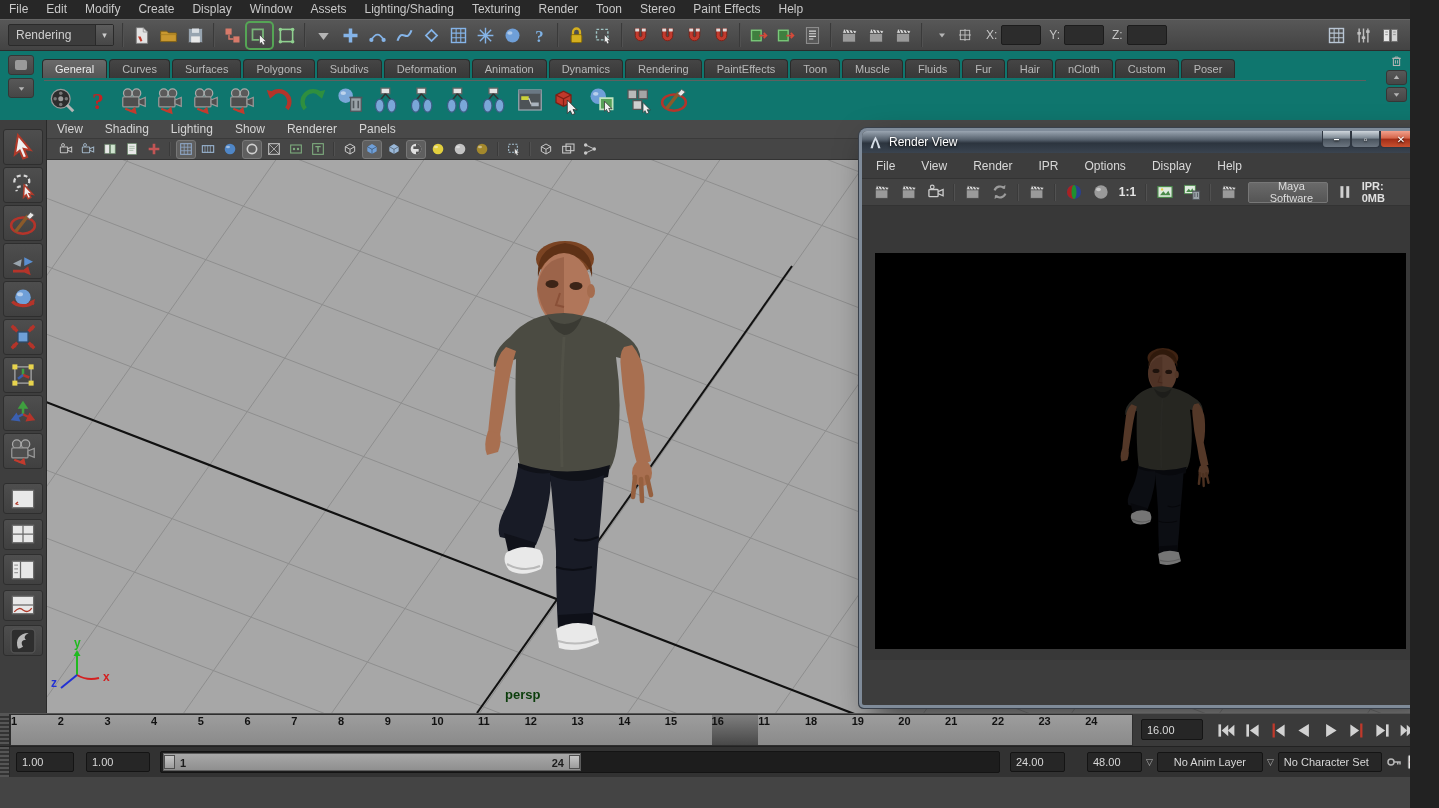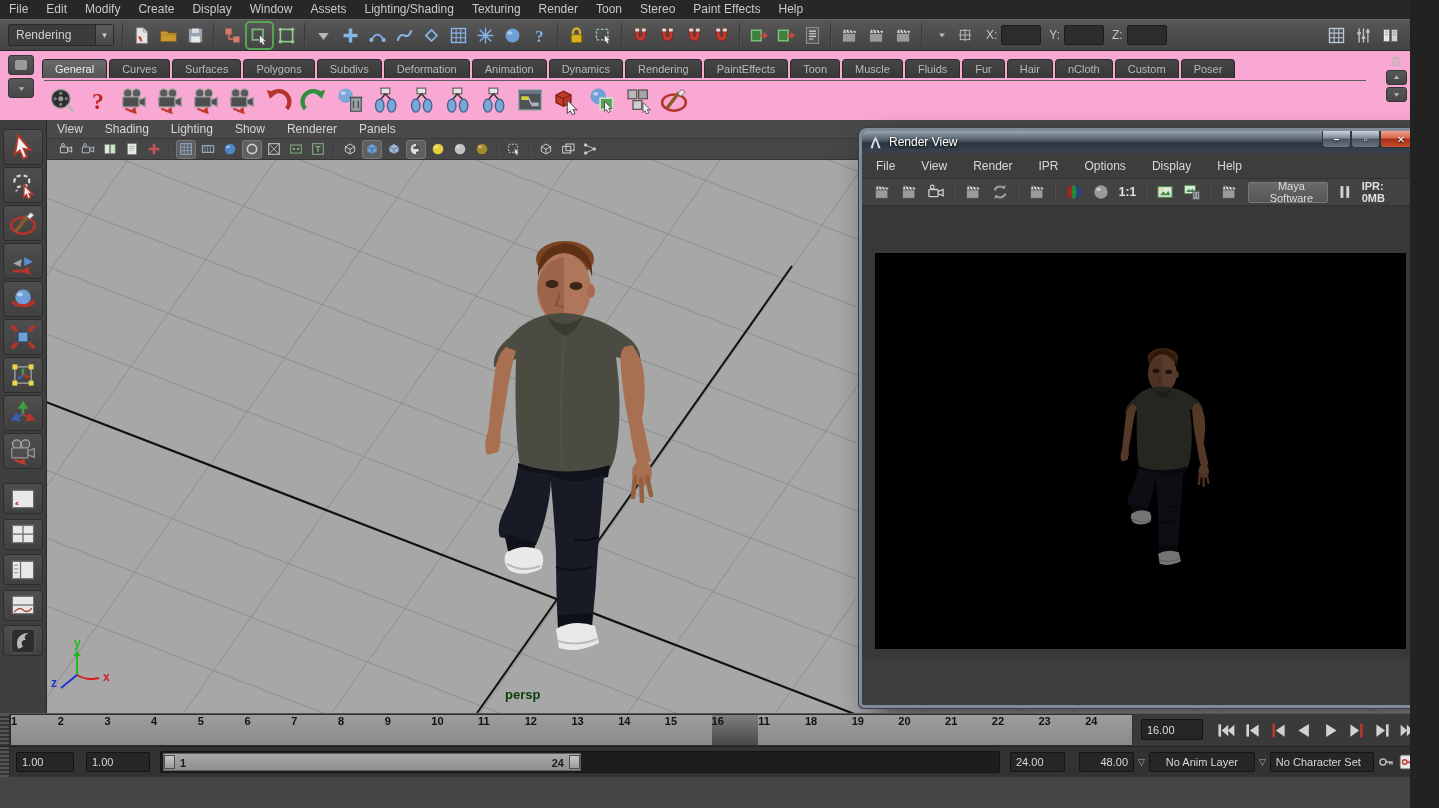--- a/index.html
+++ b/index.html
@@ -27,21 +27,21 @@
   .menuset-label { width:86px; padding-left:7px; font-size:12px; color:#cfcfcf; }
   .menuset-arrow { width:18px; height:20px; display:flex; align-items:center; justify-content:center; background:linear-gradient(#5c5c5c,#474747); color:#ccc; font-size:9px; border-left:1px solid #2a2a2a; }
   .statusline .btn { width:25px; height:25px; margin:0 1px; background:none; border:none; }
   .statusline .ic { width:21px; height:21px; }
   .coord-group { display:flex; align-items:center; margin-left:6px; }
   .coord-label { color:#c4c4c4; font-size:12px; margin:0 4px 0 8px; }
   .coord-field { width:40px; height:20px; background:#2c2c2c; border:1px solid #1c1c1c; border-radius:2px; color:#ddd; font-size:11px; padding:0 3px; }
   .sl-right { margin-left:auto; display:flex; align-items:center; padding-right:6px; }
 
   
-  .shelfwrap { position:relative; height:69px; background:#f9a8d4; }
+  .shelfwrap { position:relative; height:69px; background:#0f766e; }
   .shelf-sel { position:absolute; left:8px; top:4px; width:26px; display:flex; flex-direction:column; gap:3px; }
   .shelf-sel .btn { width:26px; height:20px; font-size:9px; color:#bbb; }
   .shelf-tabs { position:absolute; left:42px; top:5px; right:40px; display:flex; align-items:flex-end; height:22px; }
   .tab { background:linear-gradient(#454545,#383838); border:1px solid #2a2a2a; border-bottom:none; border-radius:4px 4px 0 0;
     color:#b9b9b9; font-size:11px; padding:3px 12px 3px; margin-right:2px; }
   .tab.active { background:linear-gradient(#6a6a6a,#555); color:#ededed; }
   .shelf-icons { position:absolute; left:44px; top:29px; right:44px; display:flex; align-items:center; height:38px; border-top:1px solid #5f5f5f; }
   .shelf-icons .btn { width:35px; height:34px; margin-right:1px; background:none; border:none; }
   .shelf-icons .ic { width:30px; height:30px; }
   .shelf-right { position:absolute; right:2px; top:2px; width:24px; display:flex; flex-direction:column; align-items:center; }
@@ -1303,21 +1303,21 @@
     <input class="rfield" style="width: 64px; margin-left: 12px;" value="1.00">
     <div class="rtrack">
       <div class="rbar">
         <span class="rhandle left"></span>
         <span class="lab l">1</span>
         <span class="lab r">24</span>
         <span class="rhandle right"></span>
       </div>
     </div>
     <input class="rfield" style="width: 55px; margin-left: 10px;" value="24.00">
-    <input class="rfield" style="width: 55px; margin-left: 14px; text-align: right;" value="48.00">
+    <input class="rfield" style="width: 55px; margin-left: 22px;" value="48.00">
     <span class="tri">▽</span>
     <input class="rfield" style="width: 106px; text-align: center;" value="No Anim Layer">
     <span class="tri">▽</span>
     <input class="rfield" style="width: 104px;" value="No Character Set">
     <svg class="ic" style="color:#b9b9b9;margin:0 3px">
         <use href="#i-key"></use>
       </svg>
     <svg class="ic">
         <use href="#i-autokey"></use>
       </svg>

